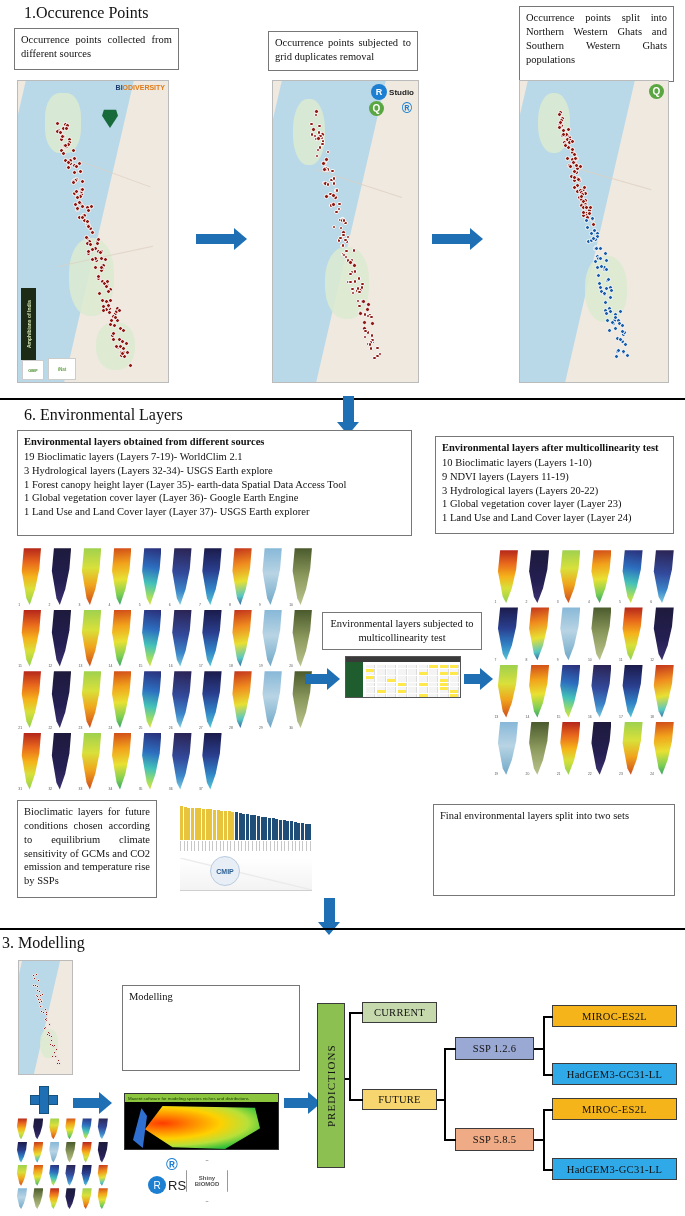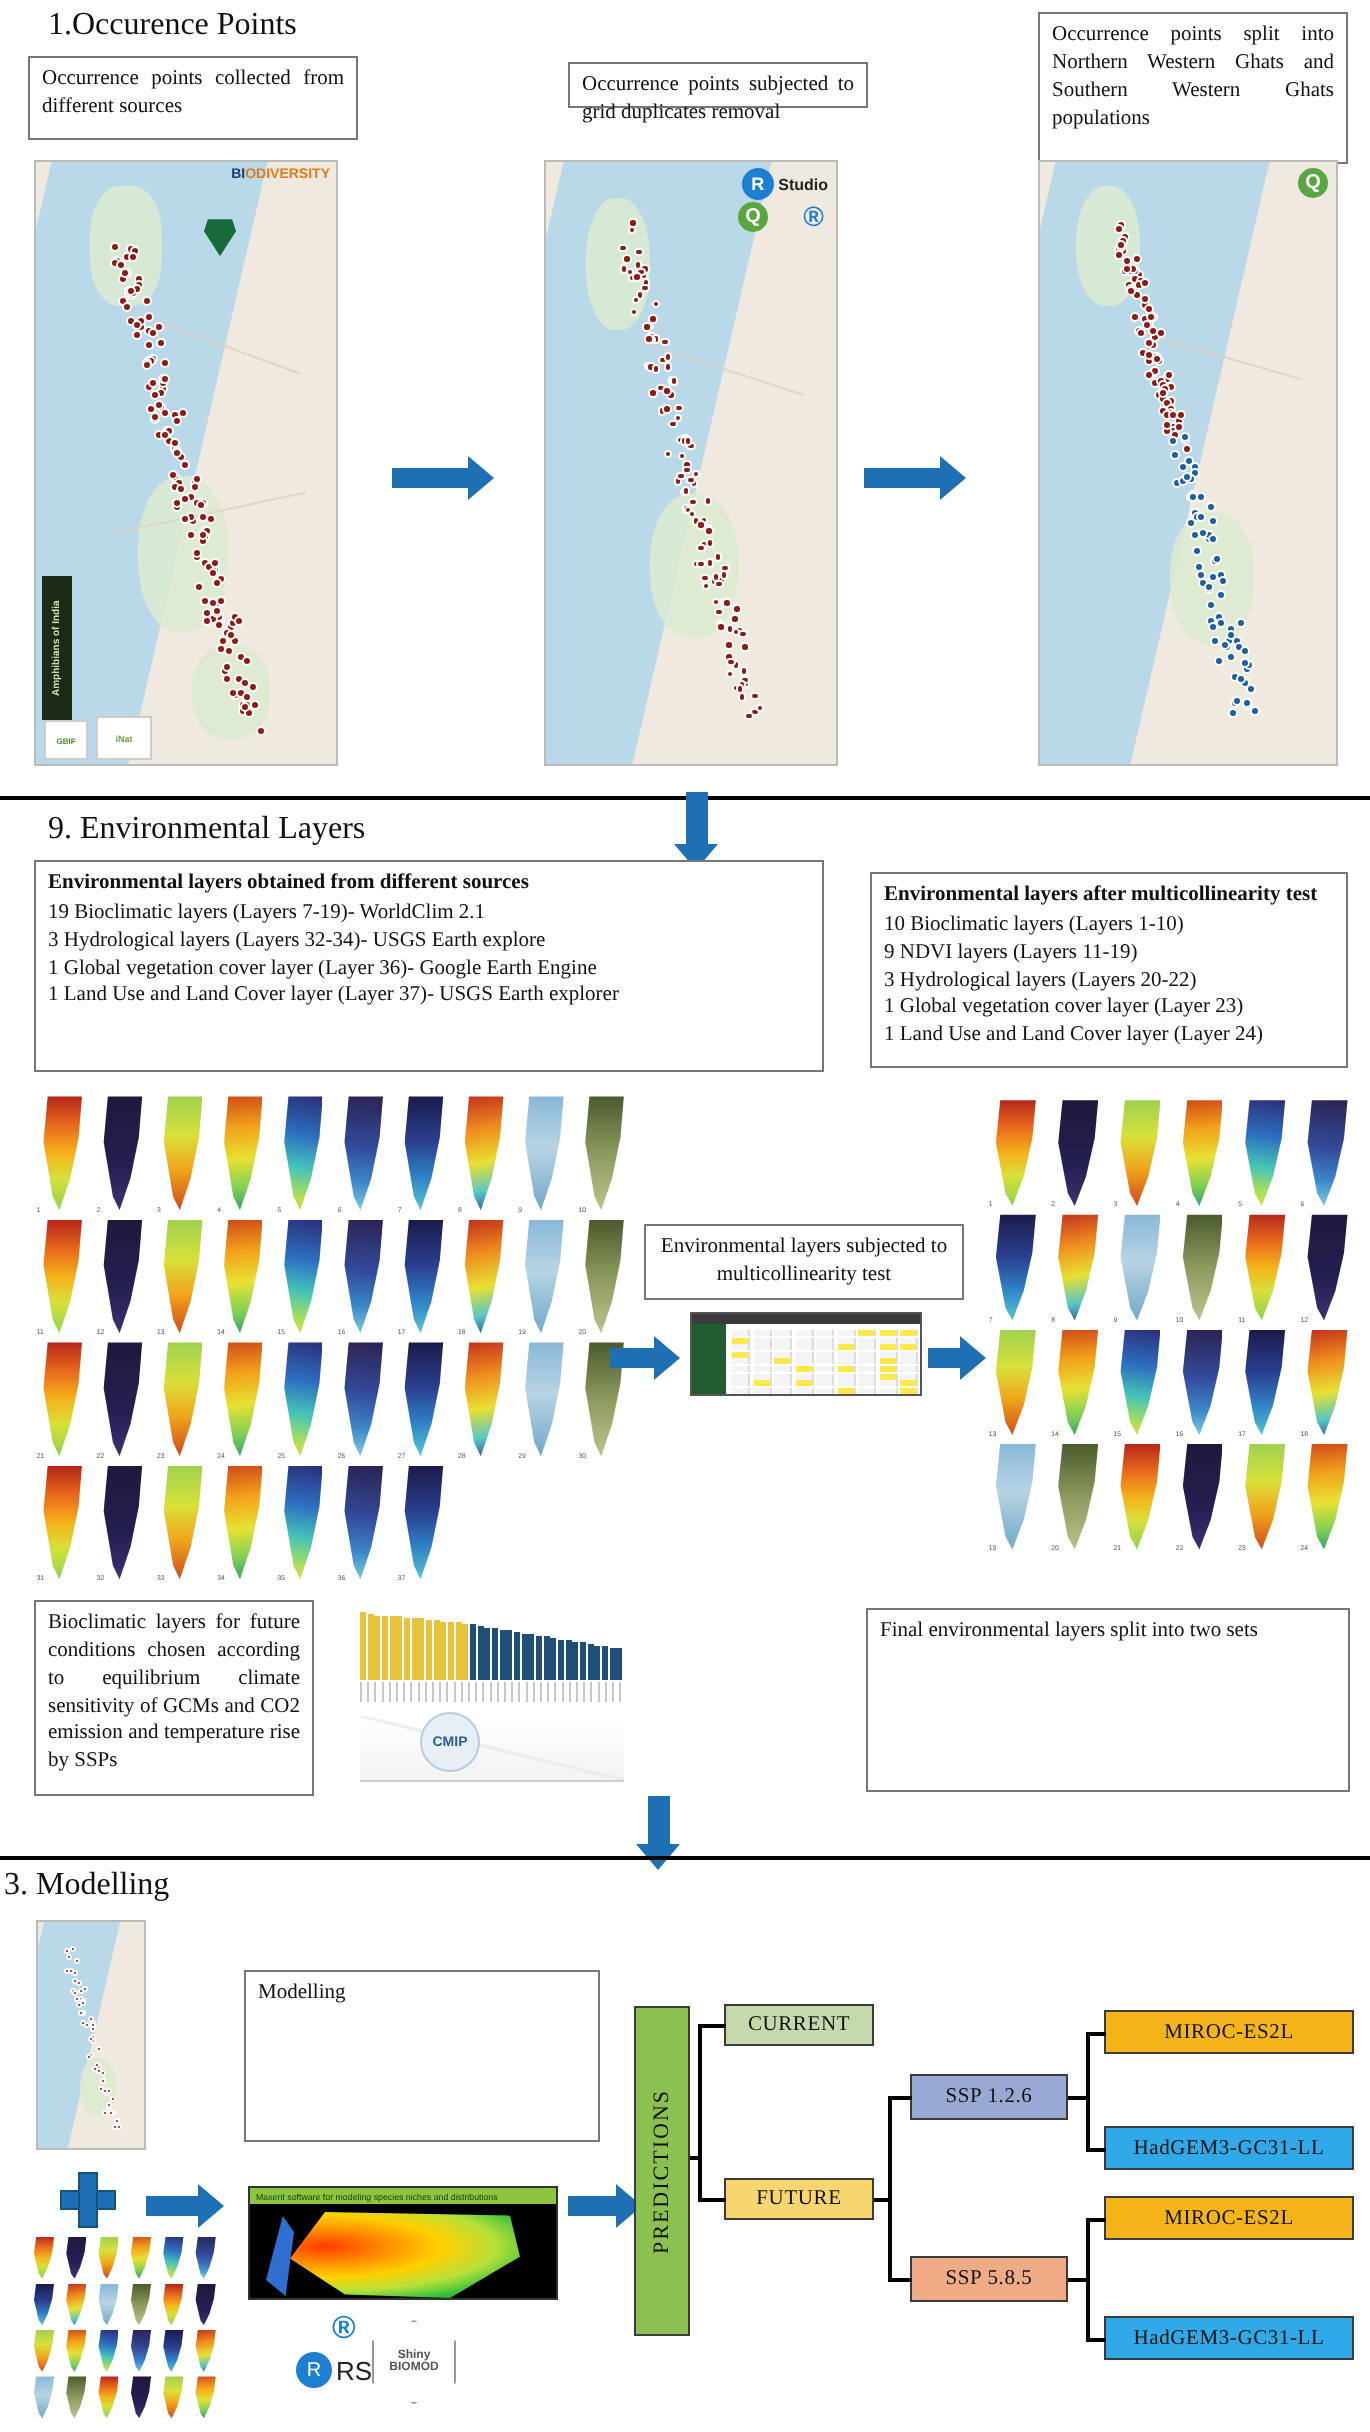--- a/index.html
+++ b/index.html
@@ -154,21 +154,21 @@
     position:absolute; display:flex; align-items:center; gap:2px;
     font-family:"Liberation Sans", sans-serif;
   }
 </style>
 </head>
 <body>
 
 <div class="abs section-title" style="left:24px; top:4px;">1.Occurence Points</div>
 
 <div class="abs tbox" style="left:14px; top:28px; width:165px; height:42px;">Occurrence points collected from different sources</div>
-<div class="abs tbox" style="left:284px; top:31px; width:150px; height:23px;">Occurrence points subjected to grid duplicates removal</div>
+<div class="abs tbox" style="left:268px; top:31px; width:150px; height:40px;">Occurrence points subjected to grid duplicates removal</div>
 <div class="abs tbox" style="left:519px; top:6px; width:155px; height:76px;">Occurrence points split into Northern Western Ghats and Southern Western Ghats populations</div>
 
 <div class="mapbox" style="left:17px; top:80px; width:152px; height:303px;">
   <div class="map-land"></div>
   <div class="map-sea"></div>
   <div class="map-green" style="left:18%;top:4%;width:24%;height:20%;border-radius:40%;"></div>
   <div class="map-green" style="left:34%;top:52%;width:30%;height:26%;border-radius:45%;"></div>
   <div class="map-green" style="left:52%;top:80%;width:26%;height:16%;border-radius:45%;"></div>
   <div class="map-road" style="left:30%;top:30%;width:60%;transform:rotate(20deg);"></div>
   <div class="map-road" style="left:25%;top:58%;width:65%;transform:rotate(-12deg);"></div>
@@ -645,26 +645,27 @@
       <div class="pt pt-blue" style="left: 68.2862%; top: 88.8948%; width: 5px; height: 5px;"></div>
     </div>
 </div>
 
 <div class="abs divider" style="left:0; top:398px; width:685px;"></div>
 <div class="arrow-down" style="left:337px; top:396px;">
   <div class="shaft" style="height:26px;"></div>
     <div class="head"></div>
 </div>
 
-<div class="abs section-title" style="left:24px; top:406px;">9. Environmental Layers</div>
+<div class="abs section-title" style="left:24px; top:406px;">6. Environmental Layers</div>
 
 <div class="abs tbox" style="left:17px; top:430px; width:395px; height:106px; text-align:left;">
   <span class="hdr">Environmental layers obtained from different sources</span>
   <span class="line">19 Bioclimatic layers (Layers 7-19)- WorldClim 2.1</span>
   <span class="line">3 Hydrological layers (Layers 32-34)- USGS Earth explore</span>
+  <span class="line">1 Forest canopy height layer (Layer 35)- earth-data Spatial Data Access Tool</span>
   <span class="line">1 Global vegetation cover layer (Layer 36)- Google Earth Engine</span>
   <span class="line">1 Land Use and Land Cover layer (Layer 37)- USGS Earth explorer</span>
 </div>
 
 <div class="abs tbox" style="left:435px; top:436px; width:239px; height:98px; text-align:left;">
   <span class="hdr">Environmental layers after multicollinearity test</span>
   <span class="line">10 Bioclimatic layers (Layers 1-10)</span>
   <span class="line">9 NDVI layers (Layers 11-19)</span>
   <span class="line">3 Hydrological layers (Layers 20-22)</span>
   <span class="line" style="text-align:justify;">1 Global vegetation cover layer (Layer 23)</span>

